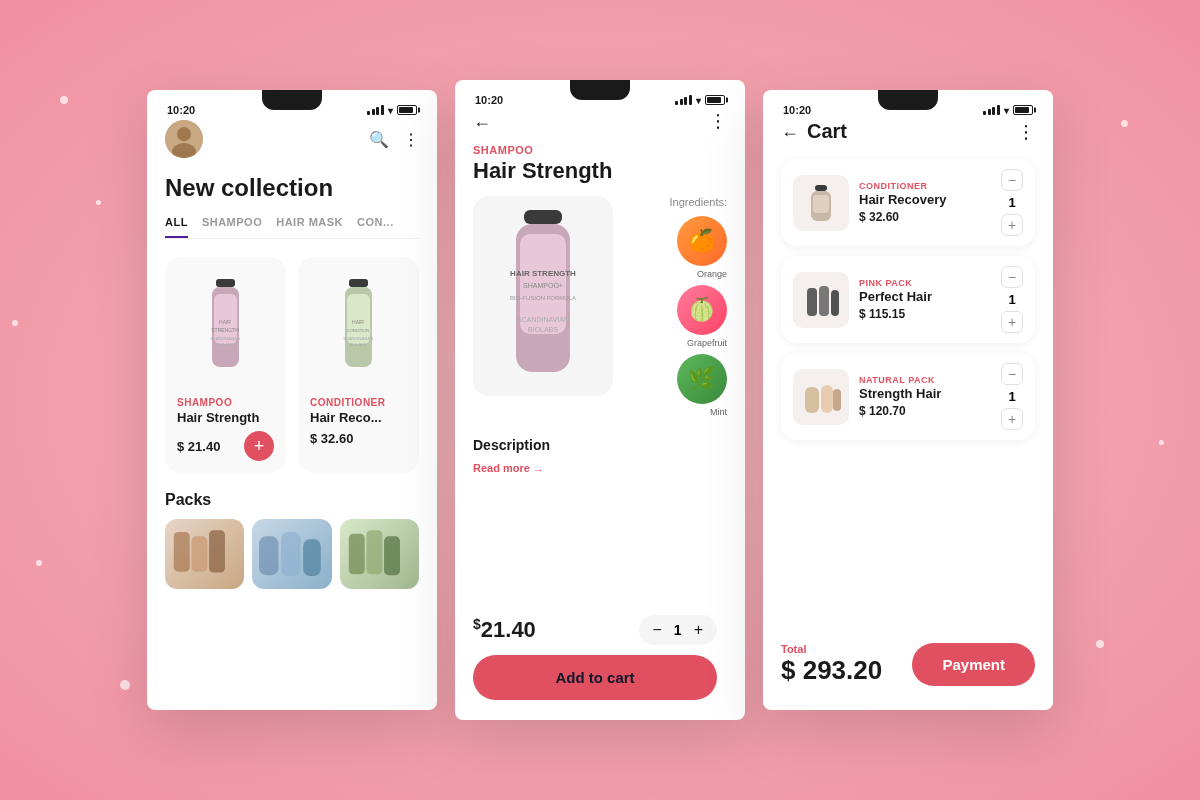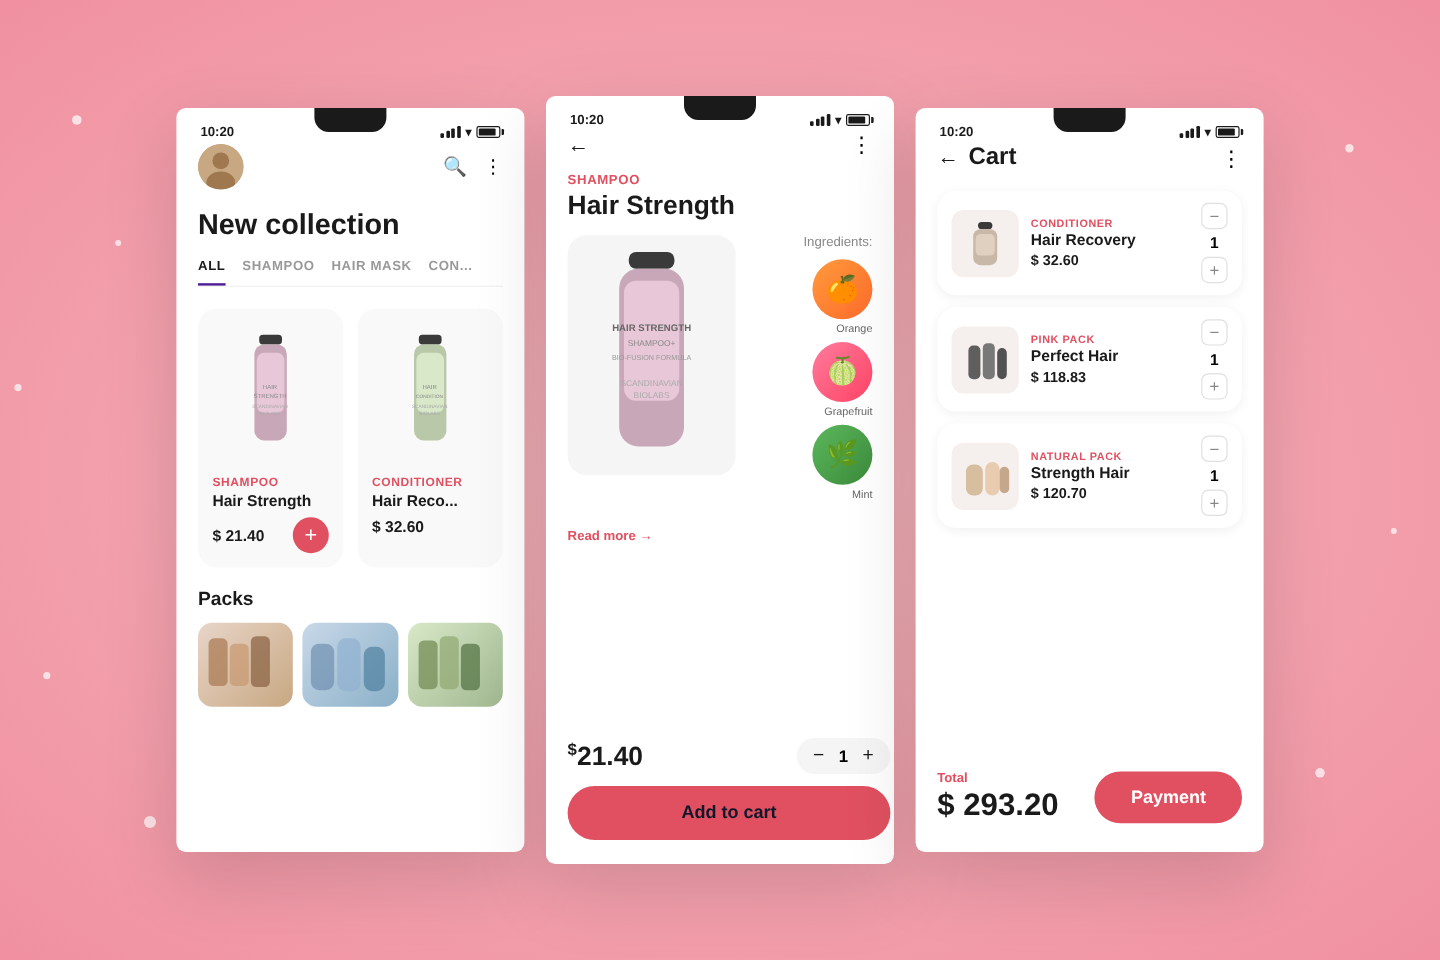--- a/index.html
+++ b/index.html
@@ -400,21 +400,21 @@
       font-size: 11px;
       font-weight: 600;
       color: #e05060;
       cursor: pointer;
     }
 
     .p2-footer {
       position: absolute;
       bottom: 10px;
       left: 18px;
-      right: 3px;
+      right: 28px;
     }
 
     .p2-price-row {
       display: flex;
       justify-content: space-between;
       align-items: center;
       margin-bottom: 10px;
     }
 
     .p2-price {
@@ -780,20 +780,21 @@
           <div class="ingredient-item">
             <div class="ingredient-circle ing-grapefruit">🍈</div>
             <span class="ingredient-name">Grapefruit</span>
           </div>
           <div class="ingredient-item">
             <div class="ingredient-circle ing-mint">🌿</div>
             <span class="ingredient-name">Mint</span>
           </div>
         </div>
       </div>
+      <div class="p2-description-title">Description</div>
       <span class="read-more">Read more →</span>
       <div class="p2-footer">
         <div class="p2-price-row">
           <div class="p2-price">
             <sup>$</sup><span>21.40</span>
           </div>
           <div class="qty-control">
             <span class="qty-btn">−</span>
             <span class="qty-val">1</span>
             <span class="qty-btn">+</span>
@@ -854,21 +855,21 @@
         <div class="cart-item-img">
           <svg width="44" height="44" viewBox="0 0 44 44">
             <rect x="8" y="10" width="10" height="28" rx="4" fill="#3a3a3a" opacity="0.8"></rect>
             <rect x="20" y="8" width="10" height="30" rx="4" fill="#5a5a5a" opacity="0.8"></rect>
             <rect x="32" y="12" width="8" height="26" rx="4" fill="#2a2a2a" opacity="0.8"></rect>
           </svg>
         </div>
         <div class="cart-item-details">
           <div class="cart-item-category">PINK PACK</div>
           <div class="cart-item-name">Perfect Hair</div>
-          <div class="cart-item-price">$ 118.83</div>
+          <div class="cart-item-price">$ 115.15</div>
         </div>
         <div class="cart-qty-control">
           <div class="cart-qty-btn">−</div>
           <span class="cart-qty-val">1</span>
           <div class="cart-qty-btn">+</div>
         </div>
       </div>
 
       <div class="cart-item">
         <div class="cart-item-img">

